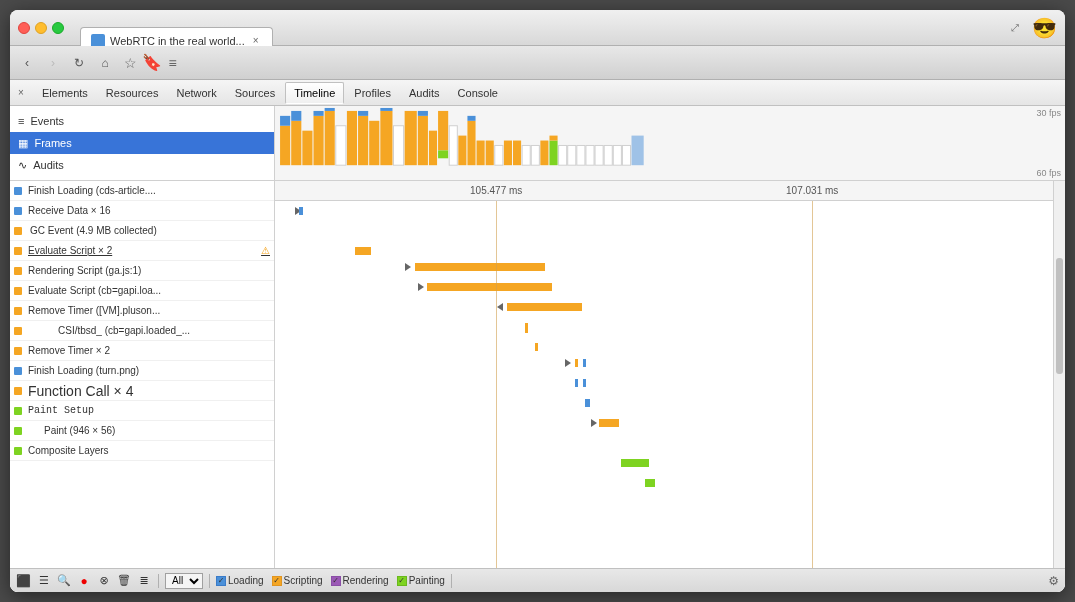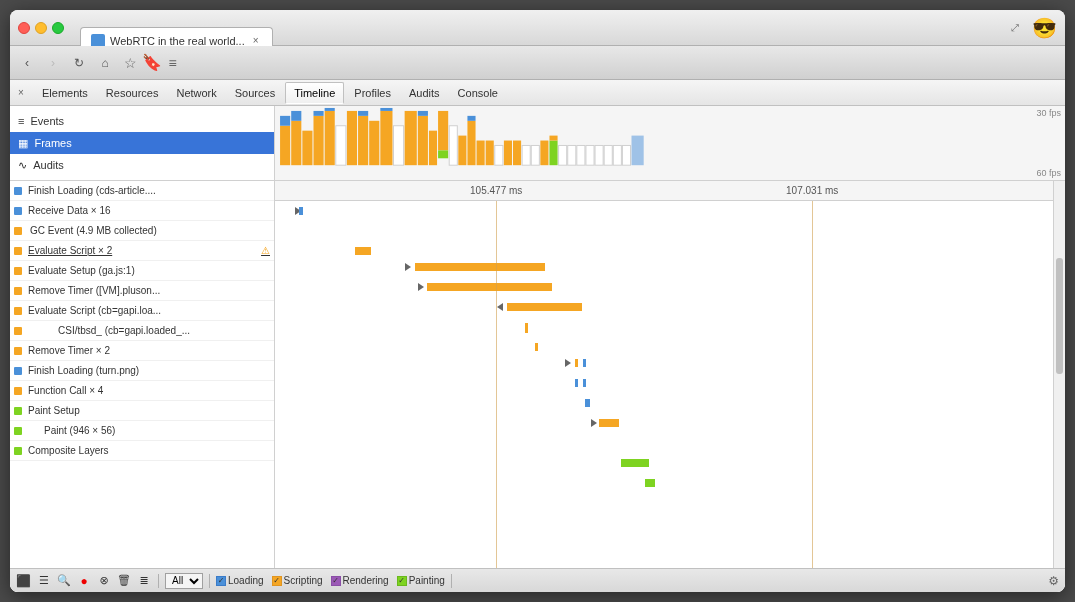--- a/index.html
+++ b/index.html
@@ -515,33 +515,33 @@
         <div class="row-container">
           <div class="sidebar-item" style="width:100%;height:20px;padding:0 4px;text-decoration:underline;">
             <span class="item-color" style="background:#f5a623;"></span>
             <span style="font-size:10px;">Evaluate Script × 2</span>
             <span style="margin-left:auto;color:#f5a623;font-size:10px;">⚠</span>
           </div>
         </div>
         <div class="row-container">
           <div class="sidebar-item" style="width:100%;height:20px;padding:0 4px;">
             <span class="item-color" style="background:#f5a623;"></span>
-            <span style="font-size:10px;">Evaluate Setup (ga.js:1)</span>
+            <span style="font-size:10px;">Rendering Script (ga.js:1)</span>
+          </div>
+        </div>
+        <div class="row-container">
+          <div class="sidebar-item" style="width:100%;height:20px;padding:0 4px;">
+            <span class="item-color" style="background:#f5a623;"></span>
+            <span style="font-size:10px;">Evaluate Script (cb=gapi.loa...</span>
           </div>
         </div>
         <div class="row-container">
           <div class="sidebar-item" style="width:100%;height:20px;padding:0 4px;">
             <span class="item-color" style="background:#f5a623;"></span>
             <span style="font-size:10px;">Remove Timer ([VM].pluson...</span>
-          </div>
-        </div>
-        <div class="row-container">
-          <div class="sidebar-item" style="width:100%;height:20px;padding:0 4px;">
-            <span class="item-color" style="background:#f5a623;"></span>
-            <span style="font-size:10px;">Evaluate Script (cb=gapi.loa...</span>
           </div>
         </div>
         <div class="row-container">
           <div class="sidebar-item" style="width:100%;height:20px;padding:0 4px;gap:36px;">
             <span class="item-color" style="background:#f5a623;"></span>
             <span style="font-size:10px;">CSI/tbsd_ (cb=gapi.loaded_...</span>
           </div>
         </div>
         <div class="row-container">
           <div class="sidebar-item" style="width:100%;height:20px;padding:0 4px;">
@@ -551,27 +551,27 @@
         </div>
         <div class="row-container">
           <div class="sidebar-item" style="width:100%;height:20px;padding:4px 4px;">
             <span class="item-color" style="background:#4a90d9;"></span>
             <span style="font-size:10px;">Finish Loading (turn.png)</span>
           </div>
         </div>
         <div class="row-container">
           <div class="sidebar-item" style="width:100%;height:20px;padding:0 4px;">
             <span class="item-color" style="background:#f5a623;"></span>
-            <span style="font-size:10px;">Function Call × 4</span>
+            <span style="font-size:14px;">Function Call × 4</span>
           </div>
         </div>
         <div class="row-container">
           <div class="sidebar-item" style="width:100%;height:20px;padding:0 4px;">
             <span class="item-color" style="background:#7ed321;"></span>
-            <span style="font-size:10px;">Paint Setup</span>
+            <span style="font-size:10px;font-family:Liberation Mono, monospace;">Paint Setup</span>
           </div>
         </div>
         <div class="row-container">
           <div class="sidebar-item" style="width:100%;height:20px;padding:0 4px;gap:22px;">
             <span class="item-color" style="background:#7ed321;"></span>
             <span style="font-size:10px;">Paint (946 × 56)</span>
           </div>
         </div>
         <div class="row-container">
           <div class="sidebar-item" style="width:100%;height:20px;padding:0 4px;">

